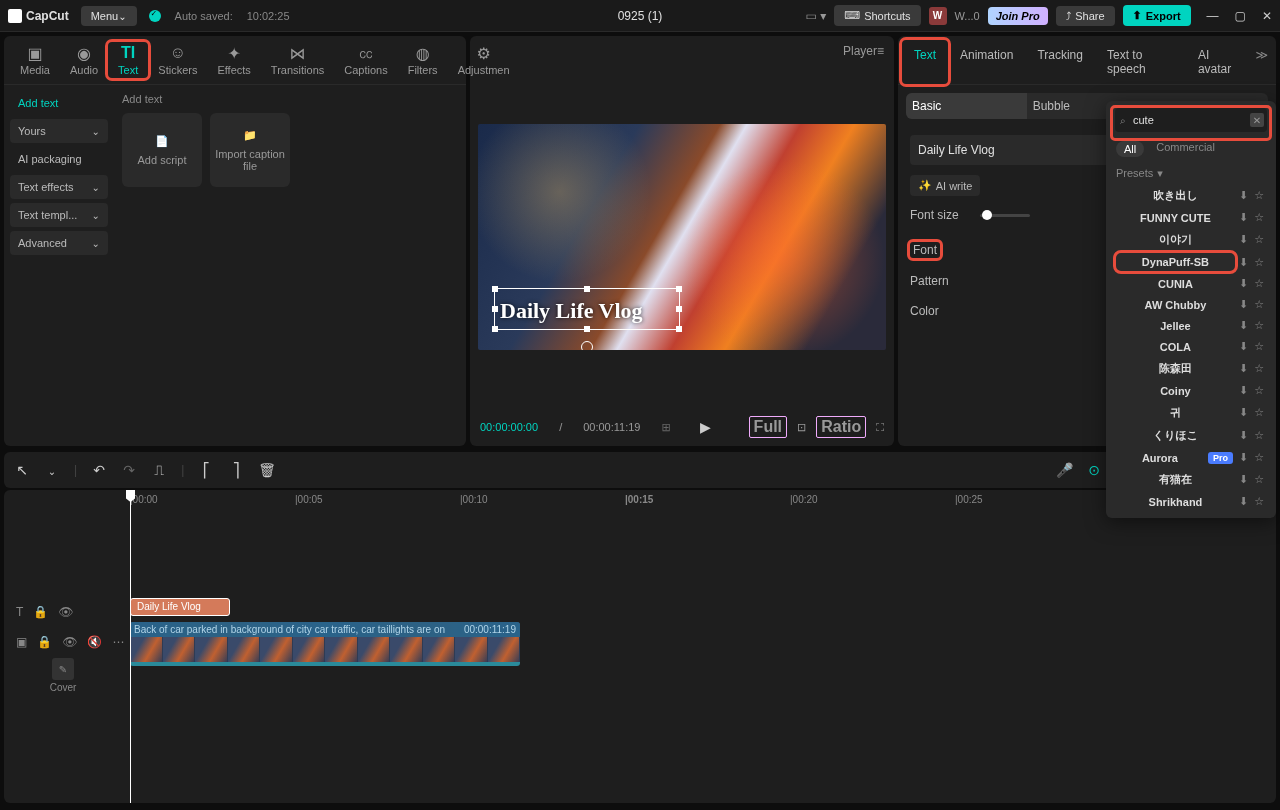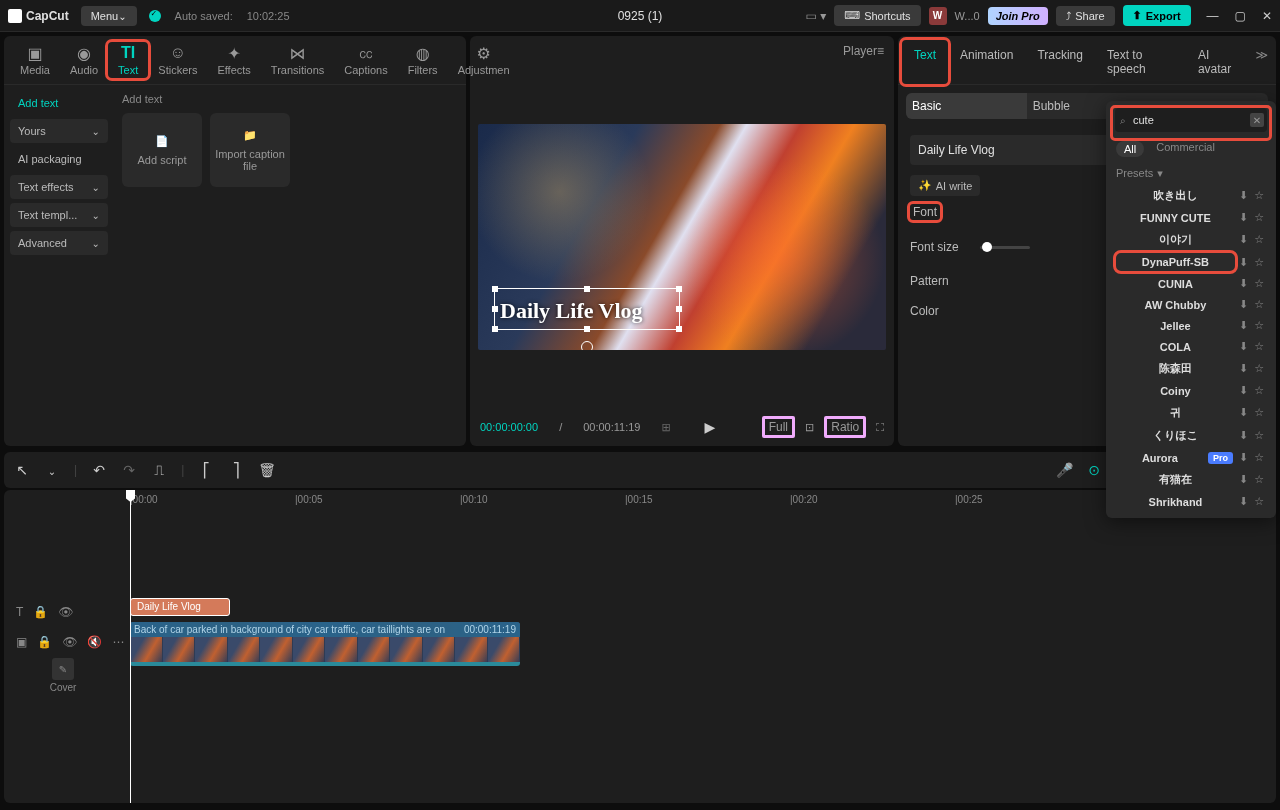--- a/index.html
+++ b/index.html
@@ -48,21 +48,21 @@
 .text-overlay { position: absolute; left: 22px; bottom: 26px; background: rgba(0,0,0,0); color: #fff; font-weight: bold; font-size: 22px; font-family: 'Comic Sans MS', cursive; text-shadow: 0 0 4px rgba(0,0,0,0.8); }
 .text-select-box { position: absolute; left: 16px; bottom: 20px; width: 186px; height: 42px; border: 1px solid #fff; }
 .sel-handle { position: absolute; width: 6px; height: 6px; background: #fff; }
 .sh-tl { top:-3px; left:-3px; } .sh-tr { top:-3px; right:-3px; } .sh-bl { bottom:-3px; left:-3px; } .sh-br { bottom:-3px; right:-3px; }
 .sh-tm { top:-3px; left:50%; margin-left:-3px; } .sh-bm { bottom:-3px; left:50%; margin-left:-3px; }
 .sh-lm { top:50%; left:-3px; margin-top:-3px; } .sh-rm { top:50%; right:-3px; margin-top:-3px; }
 .rotate-handle { position:absolute; bottom:-24px; left:50%; margin-left:-6px; width:12px; height:12px; border:1px solid #fff; border-radius:50%; }
 .player-controls { display: flex; align-items: center; padding: 8px 10px; gap: 21px; color: #999; font-size: 11px; }
 .pc-time1 { color: #00d4c0; }
 .pc-right { margin-left: auto; display: flex; gap: 10px; align-items: center; }
-.pc-box { border: 3px solid #f0abfc; padding: 1px 4px; border-radius: 2px; font-size: 12px; }
+.pc-box { border: 1px solid #f0abfc; padding: 1px 4px; border-radius: 2px; font-size: 16px; font-weight: bold; }
 
 .inspector-panel { flex: 1; display: flex; flex-direction: column; position: relative; }
 .insp-tabs { display: flex; padding: 4px 4px 0 4px; gap: 0; border-bottom: 1px solid #2a2a2a; }
 .insp-tab { padding: 8px 12px; color: #bbb; font-size: 12px; cursor: pointer; }
 .insp-tab.active { color: #00d4c0; }
 .insp-subtabs { display: flex; margin: 8px; background: #2a2a2a; border-radius: 6px; overflow: hidden; }
 .insp-subtab { flex: 1; text-align: left; padding: 6px; color: #bbb; font-size: 12px; cursor: pointer; }
 .insp-subtab.active { background: #3a3a3a; color: #fff; }
 .insp-body { padding: 8px 12px; flex: 1; }
 .text-input { background: #2a2a2a; border: none; border-radius: 4px; padding: 8px; color: #e0e0e0; font-size: 12px; width: 100%; margin-bottom: 10px; }
@@ -268,35 +268,35 @@
     </div>
     <div class="insp-subtabs">
       <div class="insp-subtab active">Basic</div>
       <div class="insp-subtab">Bubble</div>
       <div class="insp-subtab">Effects</div>
     </div>
     <div class="insp-body">
       <input class="text-input" value="Daily Life Vlog" style="">
       <div class="ai-btn">✨ <span>AI write</span></div>
       <div class="prop-row">
-          <span class="prop-label"><span class="hl-inline">Font</span></span>
-        </div>
-      <div class="prop-row">
         <span class="prop-label">Font size</span>
         <div class="slider-track">
             <div class="slider-thumb"></div>
           </div>
         <div class="size-spinner">
             <span>15</span>
             <span style="display:flex;flex-direction:column;font-size:7px;line-height:7px">
               <span>▲</span>
               <span>▼</span>
             </span>
           </div>
       </div>
+      <div class="prop-row">
+          <span class="prop-label"><span class="hl-inline">Font</span></span>
+        </div>
       <div class="prop-row">
           <span class="prop-label">Pattern</span>
         </div>
       <div class="prop-row">
           <span class="prop-label">Color</span>
           <span style="margin-left:auto;color:#888">◁◇▷</span>
         </div>
     </div>
     <div class="save-preset">Save as preset</div>
 
@@ -434,21 +434,21 @@
         <span>🔇</span>
         <span>⋯</span>
       </div>
     <div class="tl-cover"><div style="width:22px;height:22px;background:#333;border-radius:3px;margin:0 auto 2px;display:flex;align-items:center;justify-content:center">✎</div><span>Cover</span></div>
   </div>
   <div class="timeline-body">
     <div class="ruler" id="ruler">
         <span class="ruler-tick" style="left: 8px;">|00:00</span>
         <span class="ruler-tick" style="left: 173px;">|00:05</span>
         <span class="ruler-tick" style="left: 338px;">|00:10</span>
-        <span class="ruler-tick" style="left: 503px;">|00:15</span>
+        <span class="ruler-tick" style="left: 503px; font-weight: bold;">|00:15</span>
         <span class="ruler-tick" style="left: 668px;">|00:20</span>
         <span class="ruler-tick" style="left: 833px;">|00:25</span>
         <span class="ruler-tick" style="left: 998px;">|00:30</span>
       </div>
     <div class="playhead"></div>
     <div class="text-clip">Daily Life Vlog</div>
     <div class="video-clip">
       <div class="video-clip-label">
           <span>Back of car parked in background of city car traffic, car taillights are on</span>
           <span>00:00:11:19</span>

